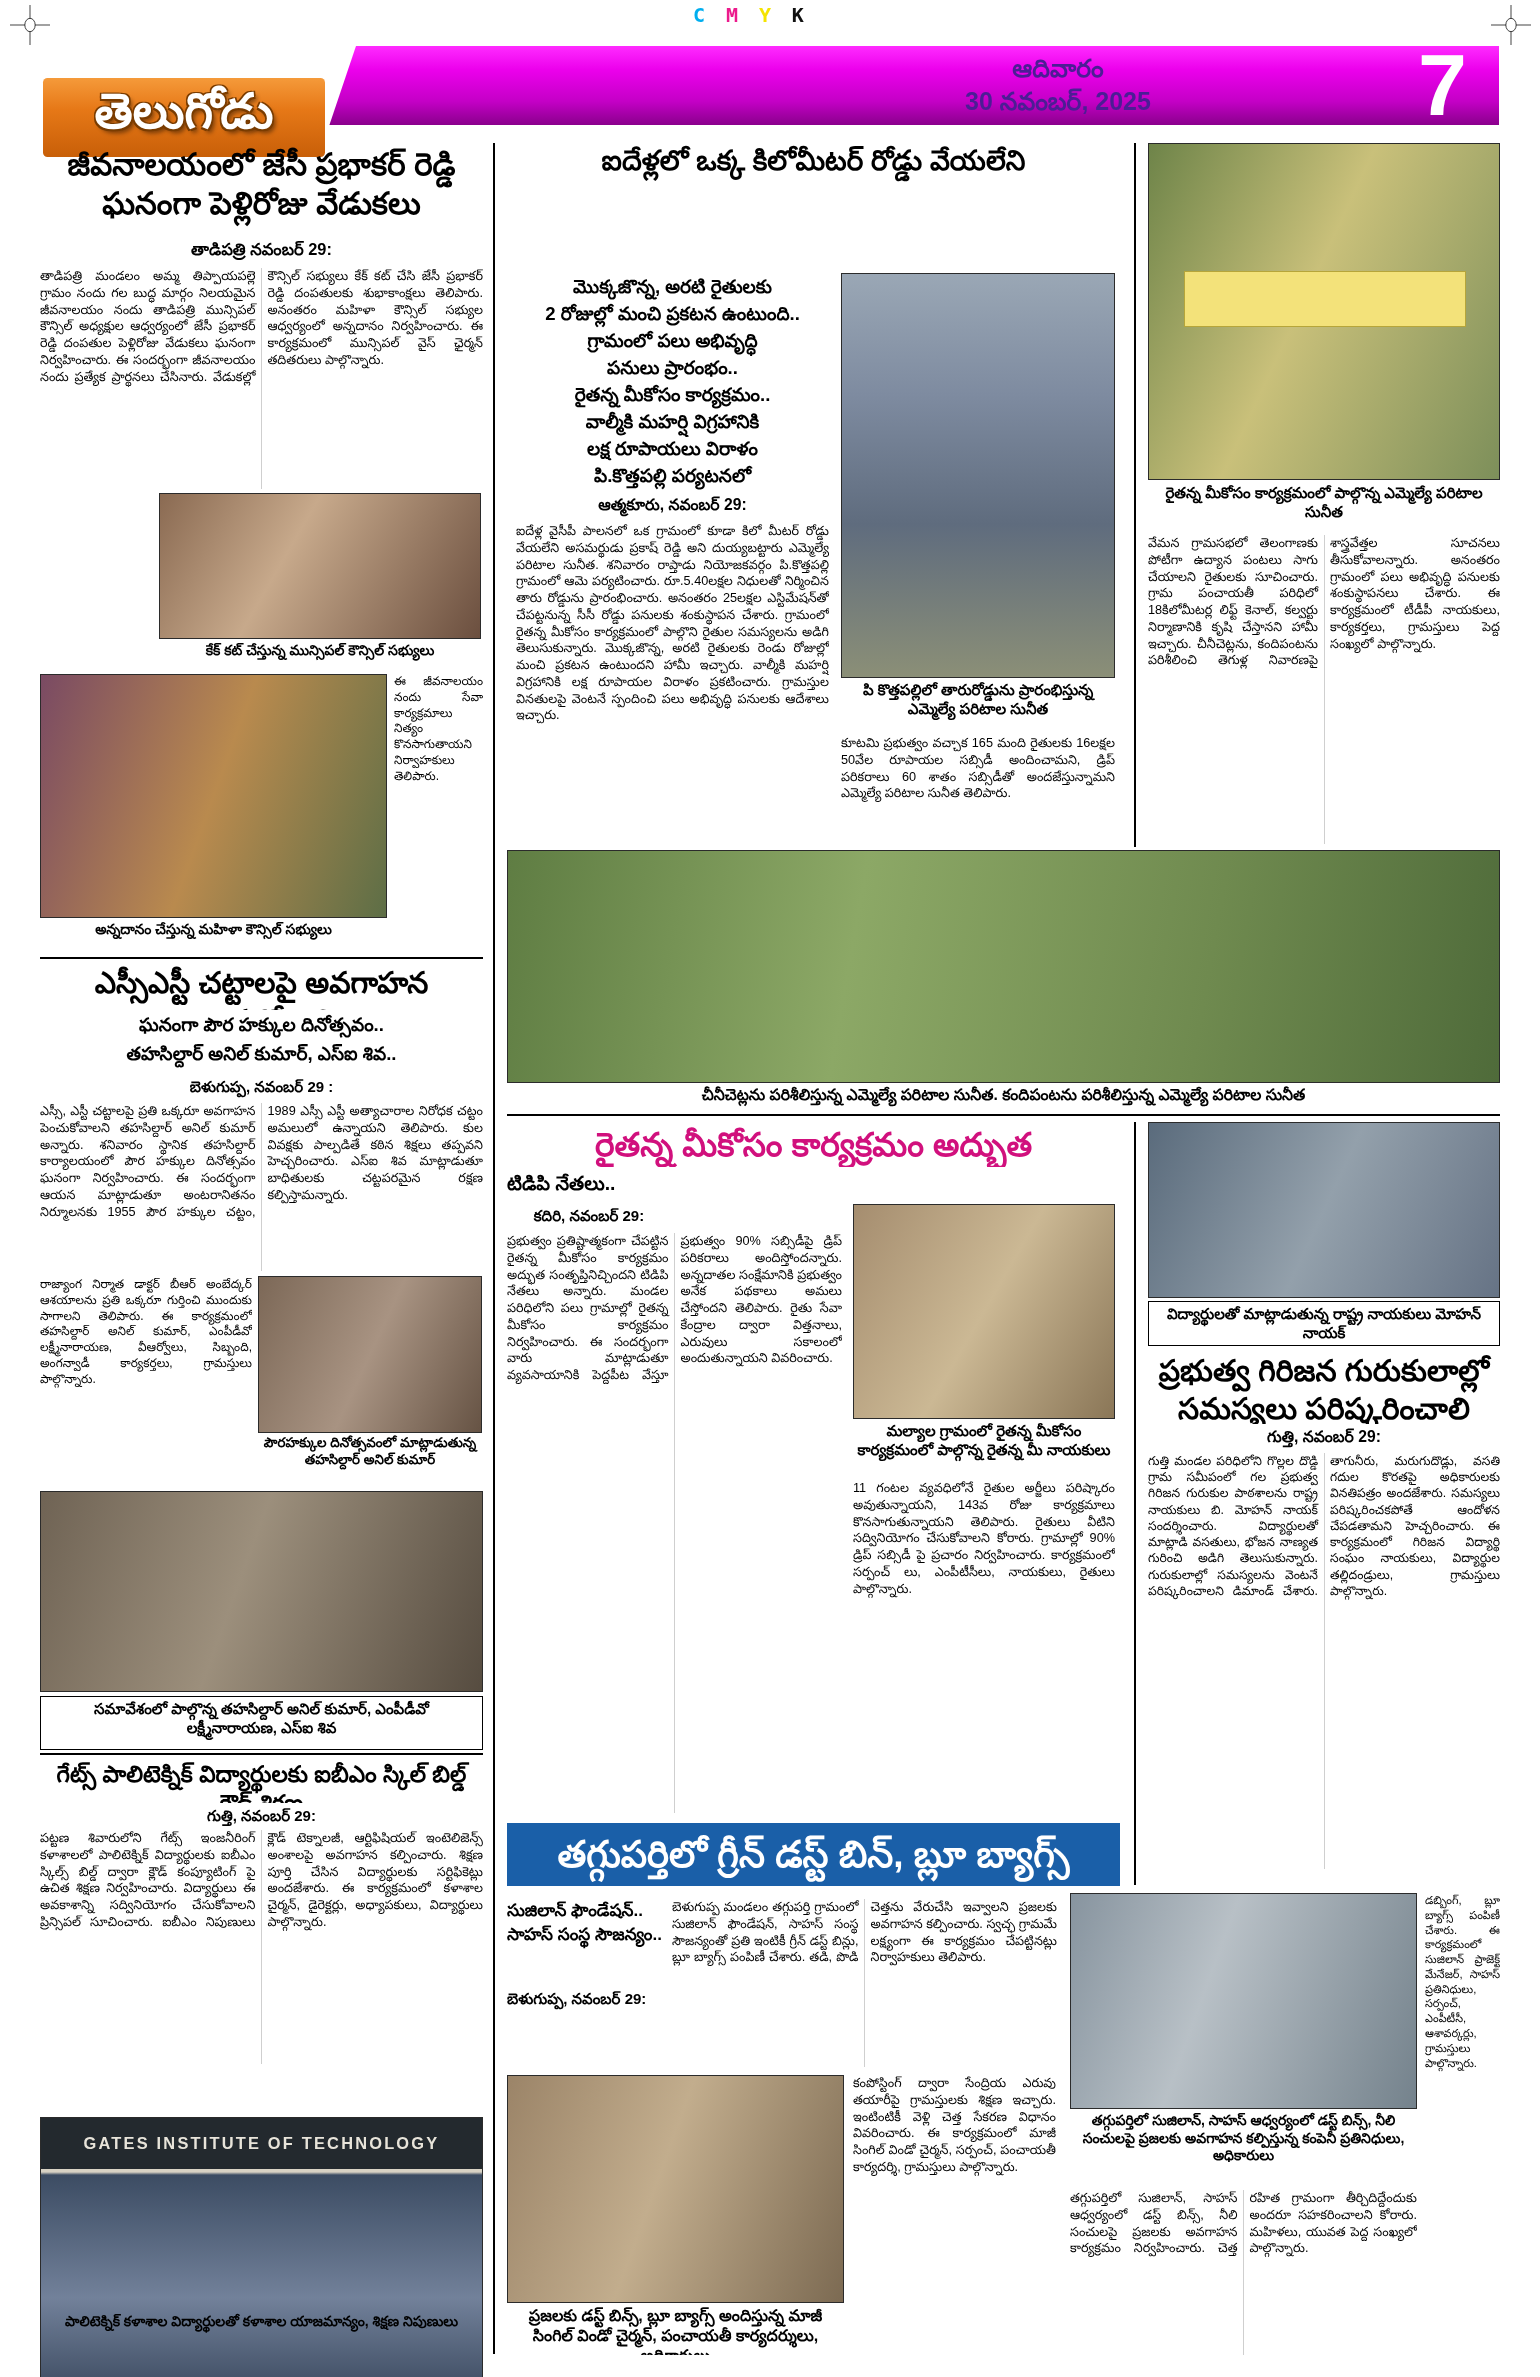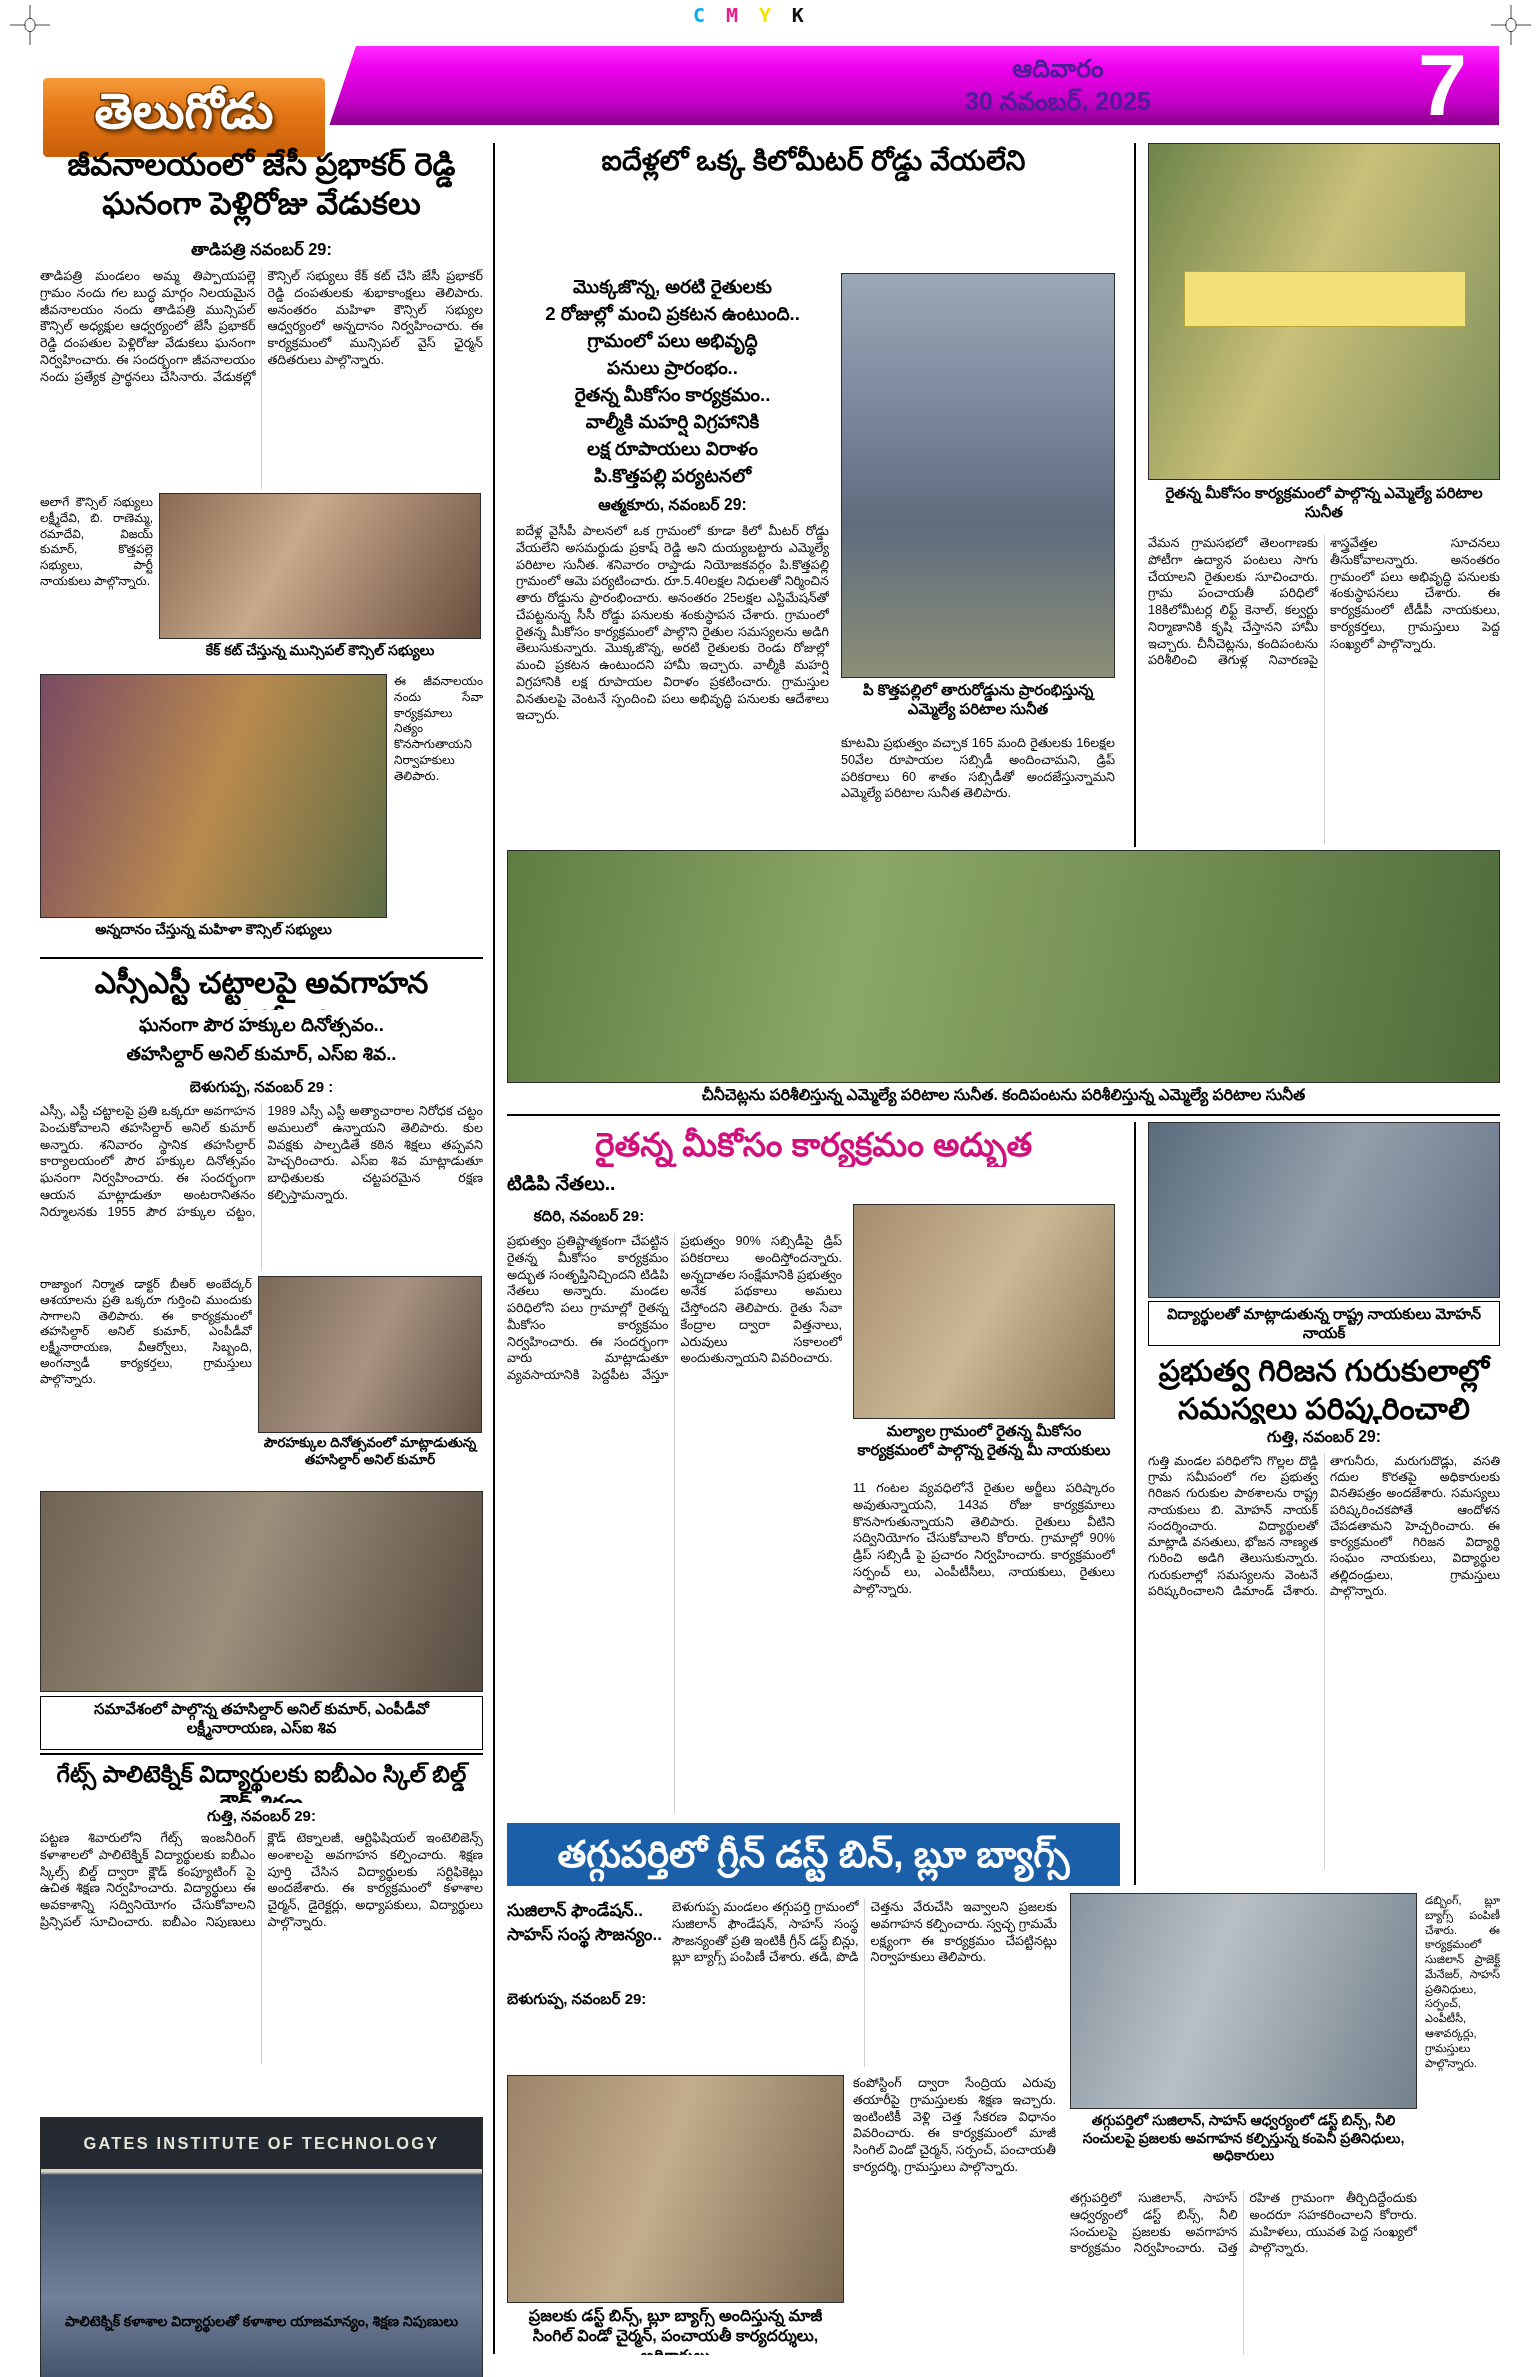--- a/index.html
+++ b/index.html
@@ -224,21 +224,20 @@
   <div class="abs caption dust-cap-left">ప్రజలకు డస్ట్ బిన్స్, బ్లూ బ్యాగ్స్ అందిస్తున్న మాజీ సింగిల్ విండో చైర్మన్, పంచాయతీ కార్యదర్శులు, అధికారులు</div>
   <div class="abs body-txt dust-body-mid">కంపోస్టింగ్ ద్వారా సేంద్రియ ఎరువు తయారీపై గ్రామస్తులకు శిక్షణ ఇచ్చారు. ఇంటింటికీ వెళ్లి చెత్త సేకరణ విధానం వివరించారు. ఈ కార్యక్రమంలో మాజీ సింగిల్ విండో చైర్మన్, సర్పంచ్, పంచాయతీ కార్యదర్శి, గ్రామస్తులు పాల్గొన్నారు.</div>
   <div class="abs photo ph-dustr dust-photo-right"></div>
   <div class="abs caption dust-cap-right">తగ్గుపర్తిలో సుజిలాన్, సాహస్ ఆధ్వర్యంలో డస్ట్ బిన్స్, నీలి సంచులపై ప్రజలకు అవగాహన కల్పిస్తున్న కంపెనీ ప్రతినిధులు, అధికారులు</div>
   <div class="abs body-txt cols2 dust-body3">తగ్గుపర్తిలో సుజిలాన్, సాహస్ ఆధ్వర్యంలో డస్ట్ బిన్స్, నీలి సంచులపై ప్రజలకు అవగాహన కార్యక్రమం నిర్వహించారు. చెత్త రహిత గ్రామంగా తీర్చిదిద్దేందుకు అందరూ సహకరించాలని కోరారు. మహిళలు, యువత పెద్ద సంఖ్యలో పాల్గొన్నారు.</div>
   <div class="abs body-txt dust-sidecol">డబ్బింగ్, బ్లూ బ్యాగ్స్ పంపిణీ చేశారు. ఈ కార్యక్రమంలో సుజిలాన్ ప్రాజెక్ట్ మేనేజర్, సాహస్ ప్రతినిధులు, సర్పంచ్, ఎంపీటీసీ, ఆశావర్కర్లు, గ్రామస్తులు పాల్గొన్నారు.</div>
 
   <div class="abs headline ann-headline">జీవనాలయంలో జేసీ ప్రభాకర్ రెడ్డి ఘనంగా పెళ్లిరోజు వేడుకలు</div>
   <div class="abs dateline ann-dateline">తాడిపత్రి నవంబర్ 29:</div>
   <div class="abs body-txt cols2 ann-body1">తాడిపత్రి మండలం అమ్మ తిప్పాయపల్లె గ్రామం నందు గల బుద్ధ మార్గం నిలయమైన జీవనాలయం నందు తాడిపత్రి మున్సిపల్ కౌన్సిల్ అధ్యక్షుల ఆధ్వర్యంలో జేసీ ప్రభాకర్ రెడ్డి దంపతుల పెళ్లిరోజు వేడుకలు ఘనంగా నిర్వహించారు. ఈ సందర్భంగా జీవనాలయం నందు ప్రత్యేక ప్రార్థనలు చేసినారు. వేడుకల్లో కౌన్సిల్ సభ్యులు కేక్ కట్ చేసి జేసీ ప్రభాకర్ రెడ్డి దంపతులకు శుభాకాంక్షలు తెలిపారు. అనంతరం మహిళా కౌన్సిల్ సభ్యుల ఆధ్వర్యంలో అన్నదానం నిర్వహించారు. ఈ కార్యక్రమంలో మున్సిపల్ వైస్ ఛైర్మన్ తదితరులు పాల్గొన్నారు.</div>
-  <div class="abs body-txt ann-side1">అలాగే కౌన్సిల్ సభ్యులు లక్ష్మీదేవి, బి. రాణెమ్మ, రమాదేవి, విజయ్ కుమార్, కొత్తపల్లె సభ్యులు, పార్టీ నాయకులు పాల్గొన్నారు.</div>
   <div class="abs photo ph-cake ann-photo-cake"></div>
   <div class="abs caption ann-cap-cake">కేక్ కట్ చేస్తున్న మున్సిపల్ కౌన్సిల్ సభ్యులు</div>
   <div class="abs photo ph-food ann-photo-food"></div>
   <div class="abs body-txt ann-side2">ఈ జీవనాలయం నందు సేవా కార్యక్రమాలు నిత్యం కొనసాగుతాయని నిర్వాహకులు తెలిపారు.</div>
   <div class="abs caption ann-cap-food">అన్నదానం చేస్తున్న మహిళా కౌన్సిల్ సభ్యులు</div>
 
   <div class="abs headline civ-headline">ఎస్సీఎస్టీ చట్టాలపై అవగాహన పెంచుకోవాలి</div>
   <div class="abs civ-sub1">ఘనంగా పౌర హక్కుల దినోత్సవం..</div>
   <div class="abs civ-sub2">తహసిల్దార్ అనిల్ కుమార్, ఎస్ఐ శివ..</div>
   <div class="abs dateline civ-dateline">బెళుగుప్ప, నవంబర్ 29 :</div>

